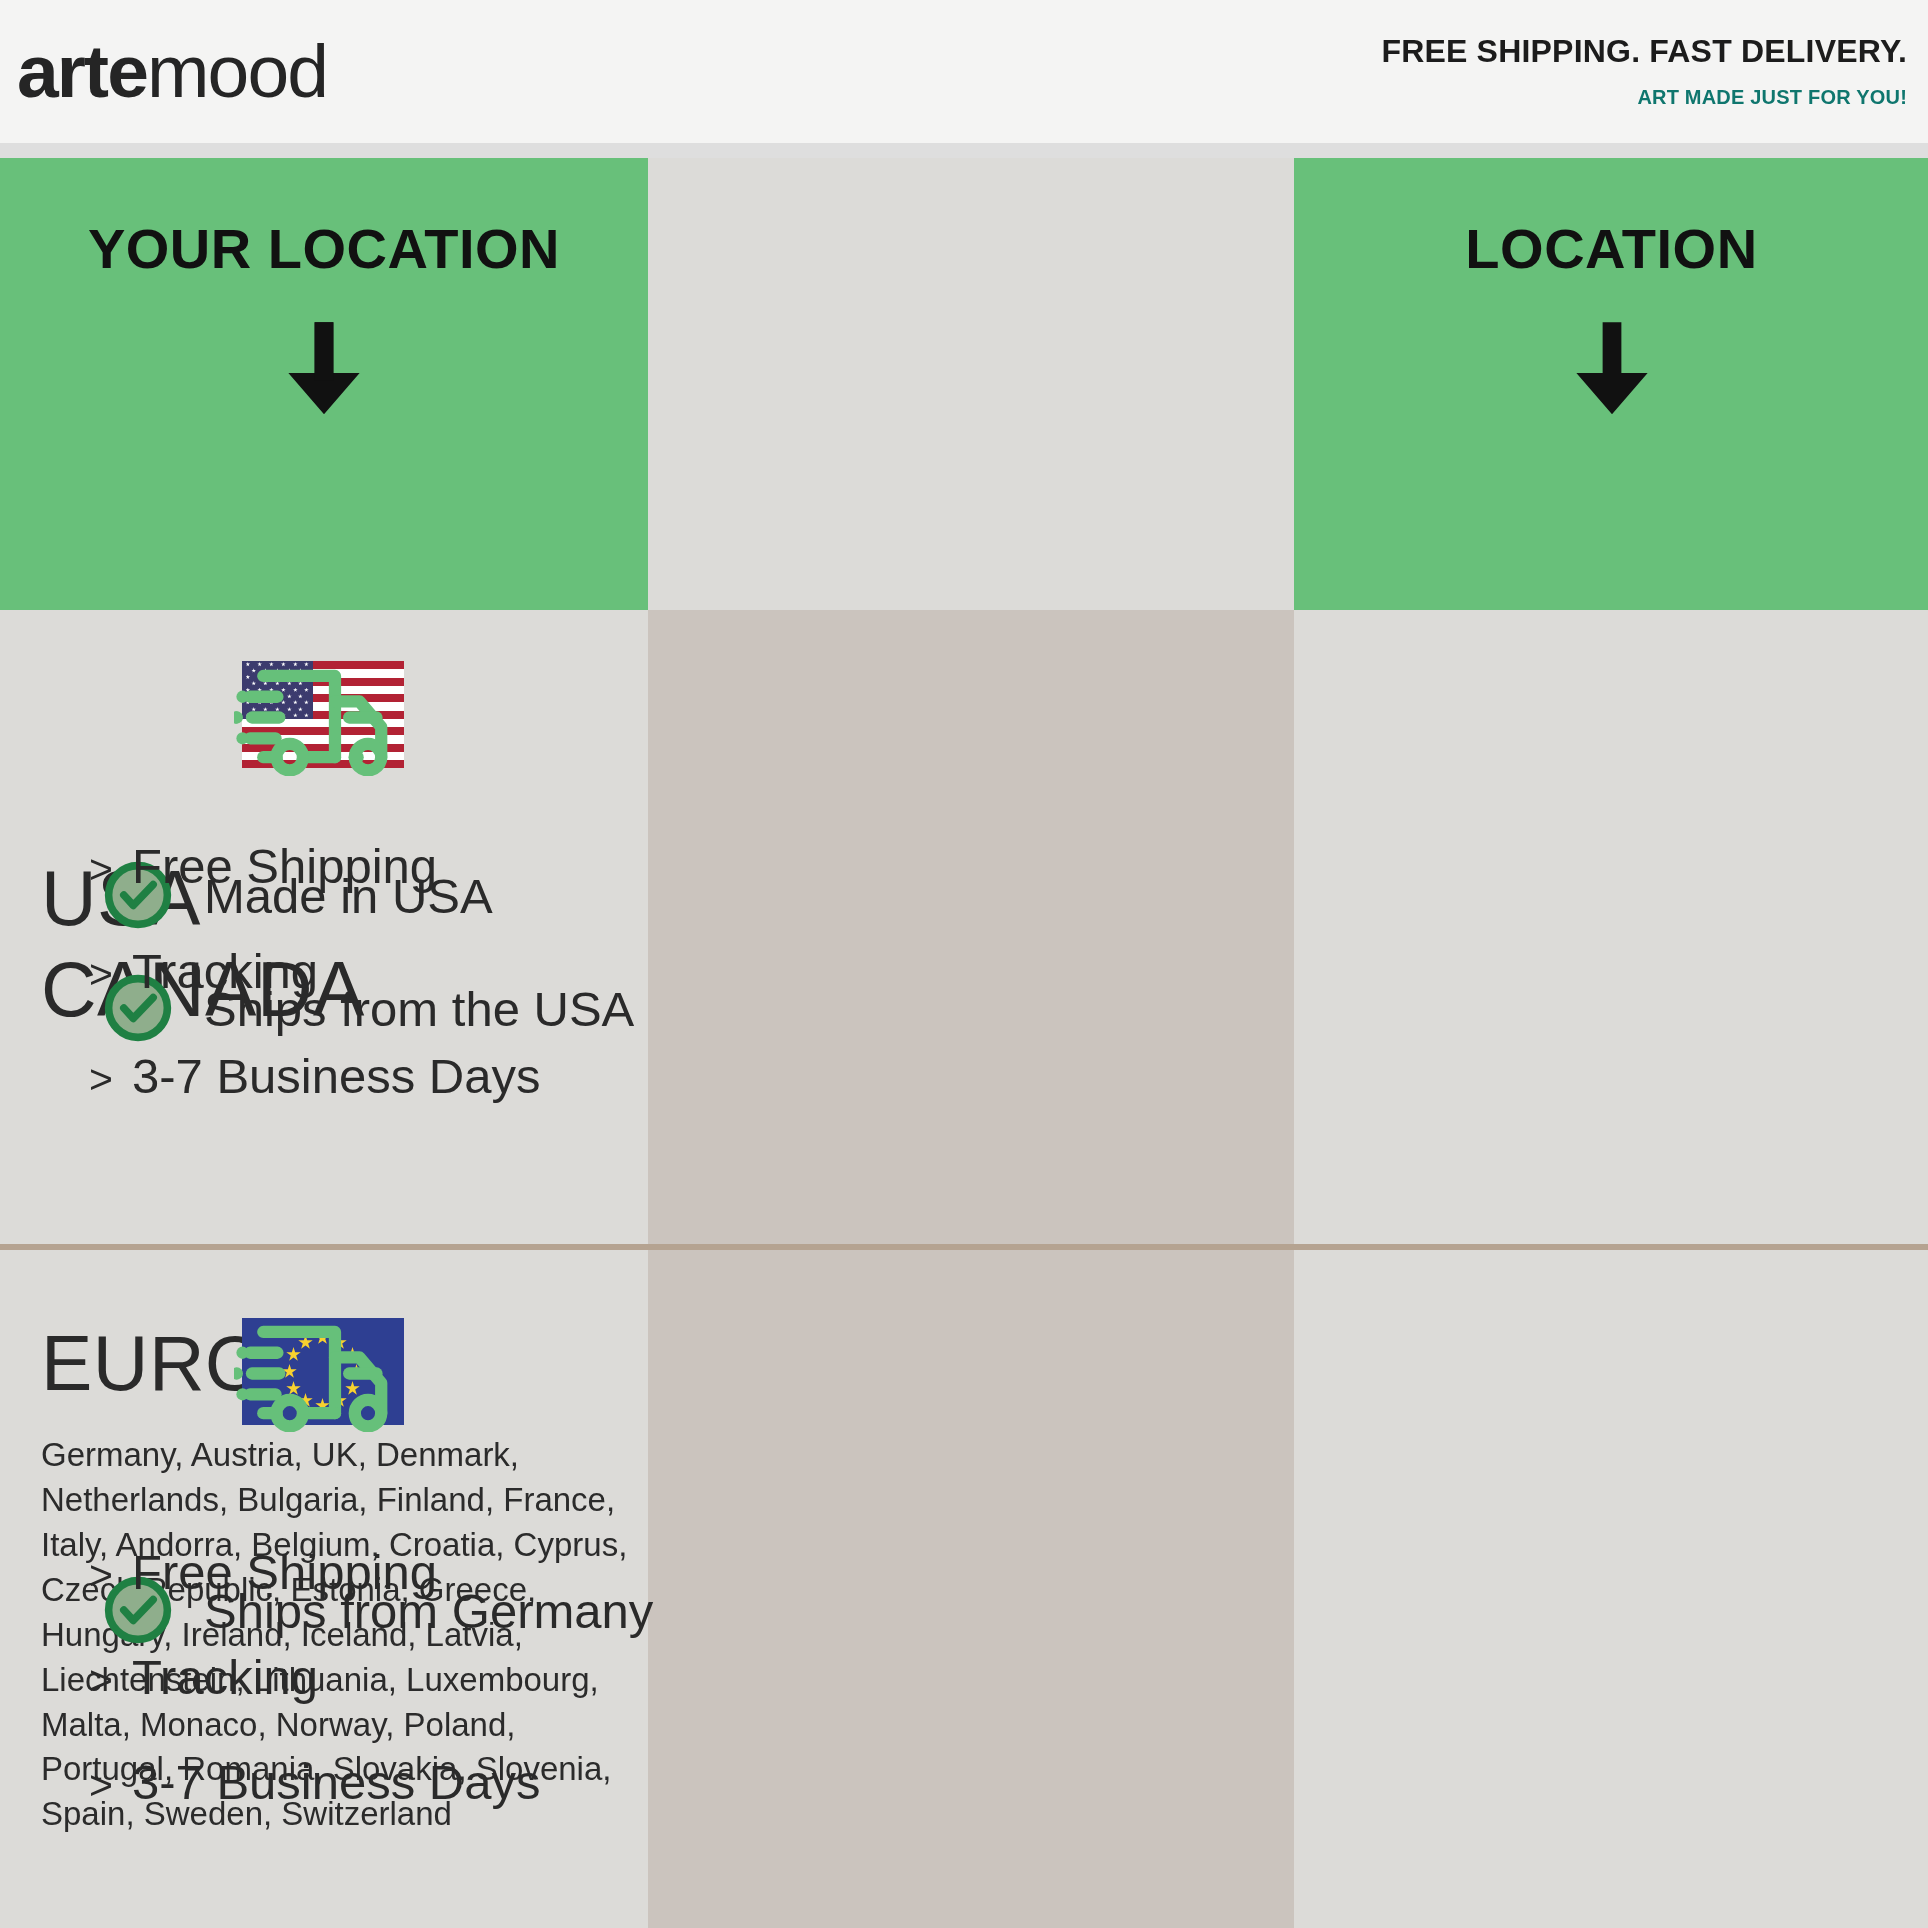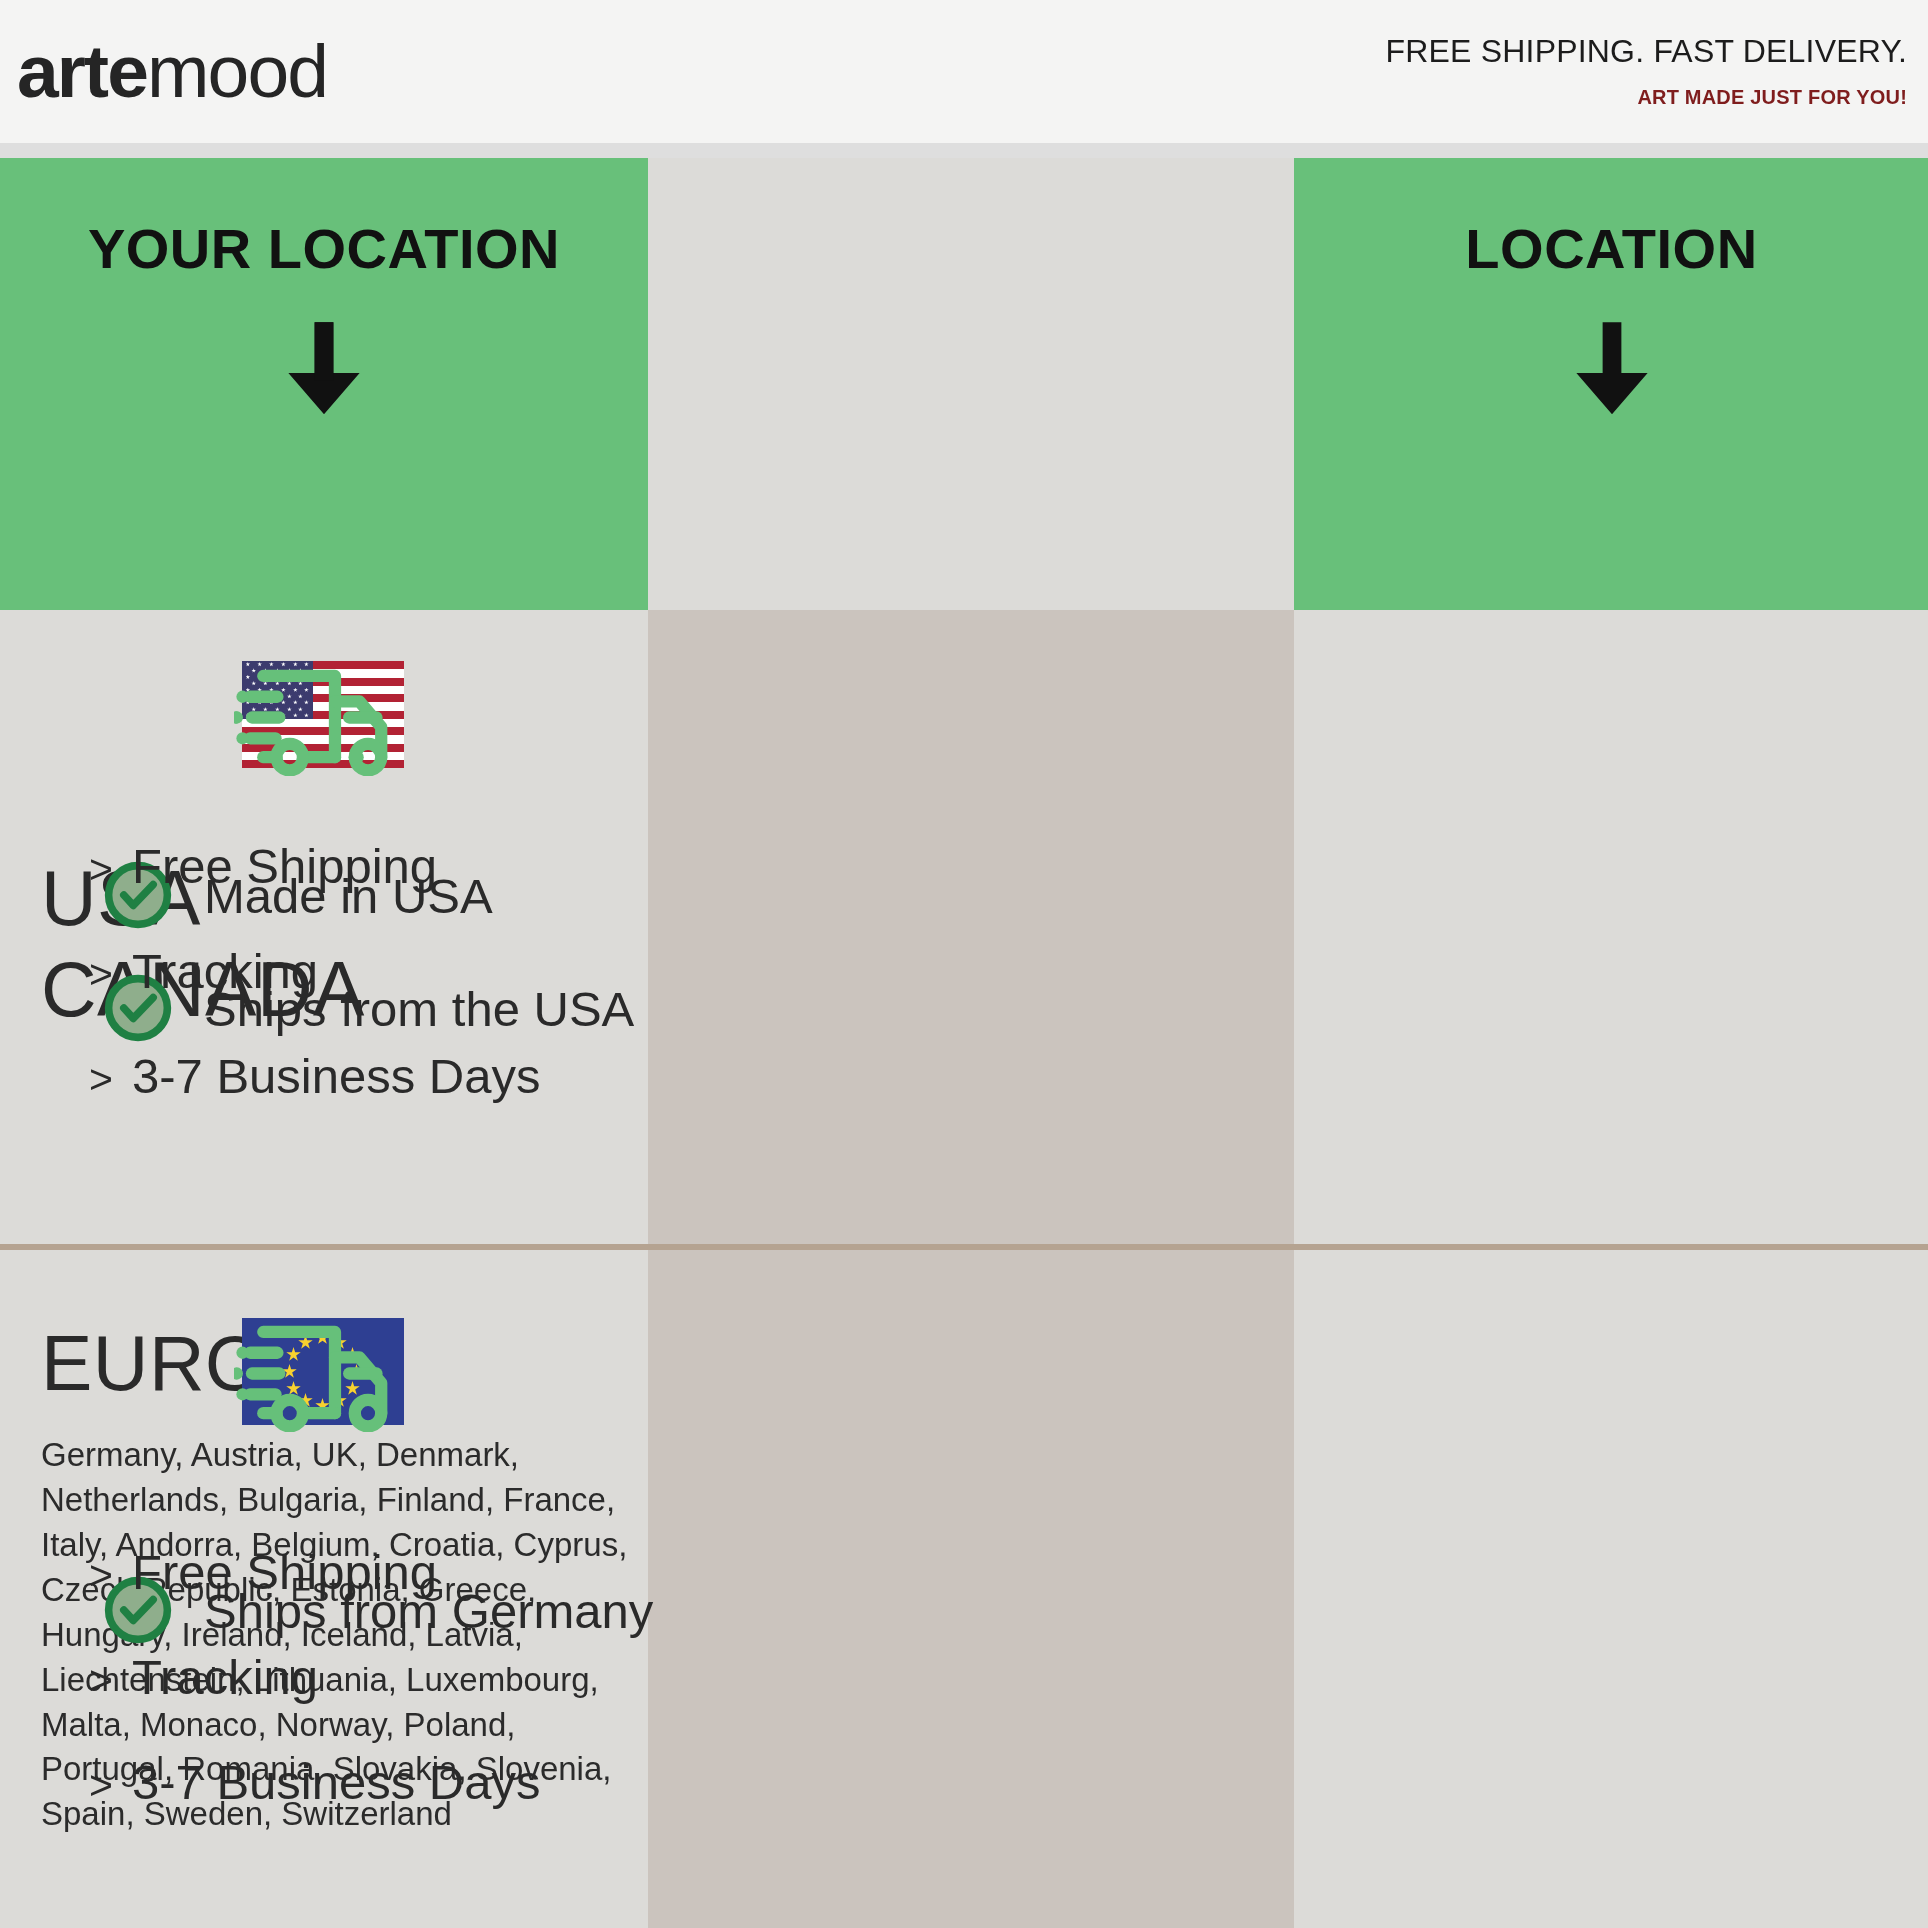--- a/index.html
+++ b/index.html
@@ -40,30 +40,30 @@
   }
   .logo .arte { font-weight: 700; }
   .logo .mood { font-weight: 400; }
 
   .tagwrap {
     text-align: right;
     line-height: 1.05;
   }
   .tag-main {
     font-size: 32px;
-    font-weight: 400;
+    font-weight: 700;
     letter-spacing: 0.2px;
     color: #1c1c1c;
     white-space: nowrap;
   }
   .tag-sub {
     font-size: 20px;
     font-weight: 700;
     letter-spacing: 0.2px;
-    color: #7f1d1d;
+    color: #0f766e;
     margin-top: 19px;
     white-space: nowrap;
   }
 
   .header-rule {
     position: absolute;
     left: 0; top: 143px;
     width: 1928px; height: 15px;
     background: #dedede;
   }

